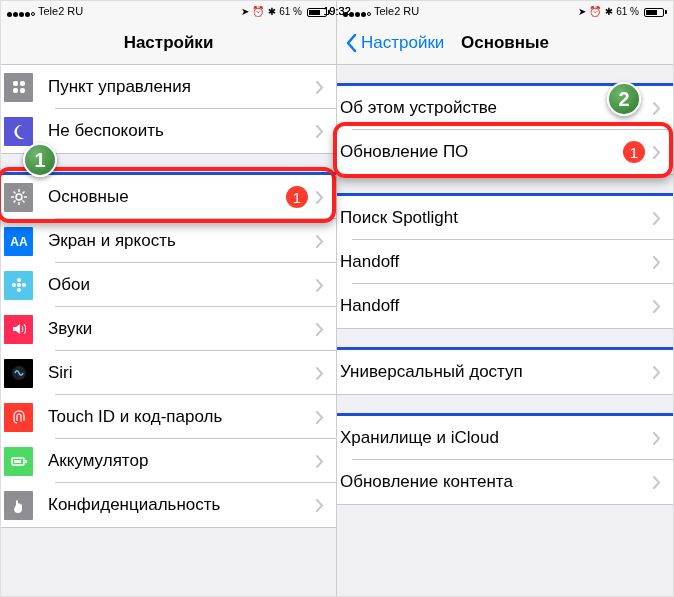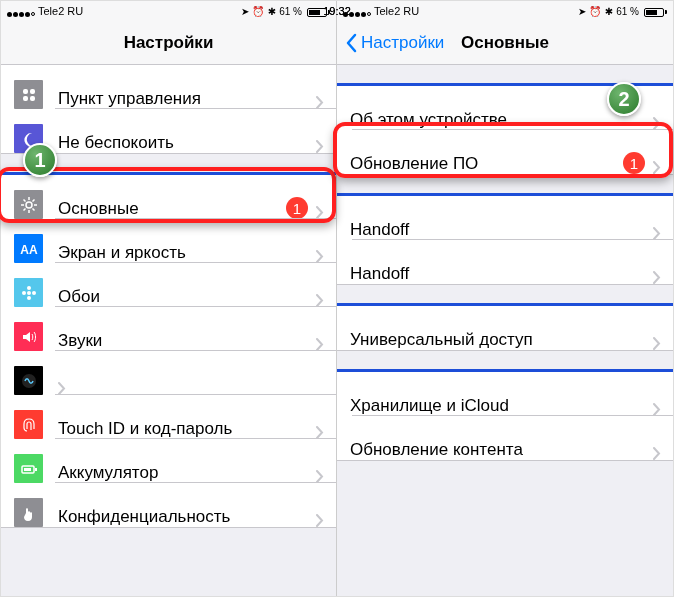--- a/index.html
+++ b/index.html
@@ -18,21 +18,21 @@
 .batt-body{width:20px;height:9px;border:1px solid #000;border-radius:2px;position:relative;margin-left:2px}
 .batt-fill{position:absolute;left:1px;top:1px;bottom:1px;width:60%;background:#000}
 .batt-tip{width:2px;height:4px;background:#000;margin-left:1px;border-radius:0 1px 1px 0}
 .nav{height:44px;background:#f7f7f8;border-bottom:1px solid #c8c7cc;display:flex;align-items:center;justify-content:center;position:relative}
 .nav-title{font-size:17px;font-weight:600;color:#000}
 .nav-back{position:absolute;left:8px;display:flex;align-items:center;color:#007aff;font-size:17px}
 .nav-back svg{width:12px;height:20px;margin-right:4px}
 .list{flex:1;overflow:hidden}
 .sect{margin-top:18px;background:#fff;border-top:3px solid #1d4ed8;border-bottom:1px solid #c8c7cc}
 .sect.first{margin-top:0;border-top:none}
-.row{height:44px;display:flex;align-items:flex-end;padding-left:13px;position:relative;background:#fff}
+.row{height:44px;display:flex;align-items:center;padding-left:3px;position:relative;background:#fff}
 .row::after{content:'';position:absolute;left:54px;right:0;bottom:0;height:1px;background:#c8c7cc}
 .row.noicon::after{left:15px}
 .row:last-child::after{display:none}
 .icon{width:29px;height:29px;border-radius:1px;margin-right:15px;flex-shrink:0;display:flex;align-items:center;justify-content:center}
 .icon svg{width:18px;height:18px}
 .label{flex:1;font-size:17px;color:#000}
 .badge{background:#ff3b30;color:#fff;min-width:22px;height:22px;border-radius:11px;display:flex;align-items:center;justify-content:center;font-size:15px;margin-right:8px;padding:0 6px}
 .chev{margin-right:12px;color:#c7c7cc}
 .chev svg{width:8px;height:13px;display:block}
 .hl{position:absolute;border:4px solid #ff2020;border-radius:12px;box-shadow:0 4px 8px rgba(0,0,0,0.3);pointer-events:none;z-index:10}
@@ -163,20 +163,21 @@
               </svg>
             </span>
           </div>
           <div class="row">
             <div class="icon" style="background:#000">
               <svg viewBox="0 0 18 18">
                 <circle cx="9" cy="9" r="7" fill="#222"></circle>
                 <path d="M5 9c1-3 3-3 4 0s3 3 4 0" stroke="#5ac8fa" stroke-width="1.5" fill="none"></path>
               </svg>
             </div>
+            <span class="label">Siri</span>
             <span class="chev">
               <svg viewBox="0 0 8 13">
                 <path d="M1 1l5 5.5L1 12" stroke="#c7c7cc" stroke-width="2" fill="none" stroke-linecap="round"></path>
               </svg>
             </span>
           </div>
           <div class="row">
             <div class="icon" style="background:#ff3b30">
               <svg viewBox="0 0 18 18">
                 <path d="M9 3c-3 0-5 2-5 5v4c0 2 2 3 3 3M9 3c3 0 5 2 5 5v5M9 6c-1 0-2 1-2 2v5M9 6c1 0 2 1 2 2v6" stroke="#fff" fill="none" stroke-width="1.2"></path>
@@ -270,20 +271,28 @@
             <span class="label">Обновление ПО</span>
             <span class="badge">1</span>
             <span class="chev">
               <svg viewBox="0 0 8 13">
                 <path d="M1 1l5 5.5L1 12" stroke="#c7c7cc" stroke-width="2" fill="none" stroke-linecap="round"></path>
               </svg>
             </span>
           </div>
         </div>
         <div class="sect">
+          <div class="row noicon">
+            <span class="label">Поиск Spotlight</span>
+            <span class="chev">
+              <svg viewBox="0 0 8 13">
+                <path d="M1 1l5 5.5L1 12" stroke="#c7c7cc" stroke-width="2" fill="none" stroke-linecap="round"></path>
+              </svg>
+            </span>
+          </div>
           <div class="row noicon">
             <span class="label">Handoff</span>
             <span class="chev">
               <svg viewBox="0 0 8 13">
                 <path d="M1 1l5 5.5L1 12" stroke="#c7c7cc" stroke-width="2" fill="none" stroke-linecap="round"></path>
               </svg>
             </span>
           </div>
           <div class="row noicon">
             <span class="label">Handoff</span>

